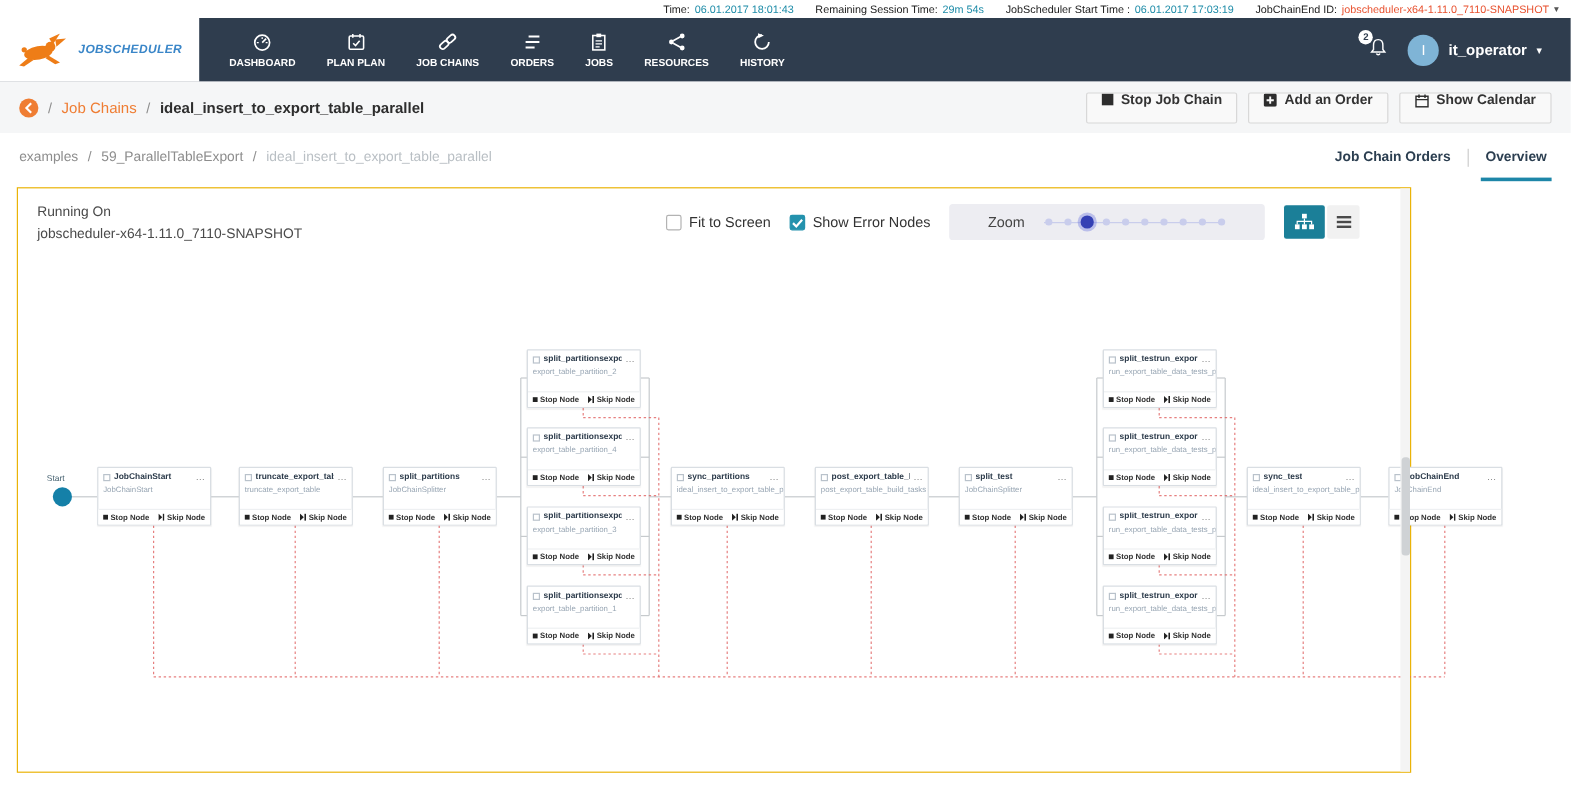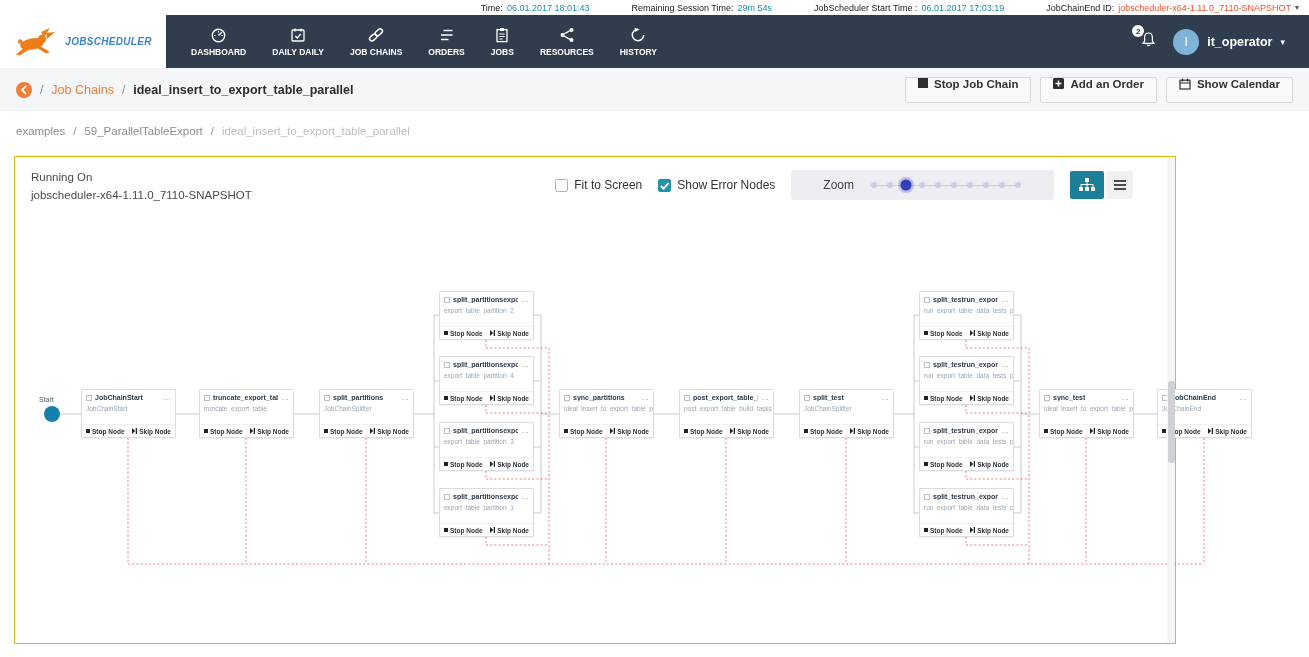--- a/index.html
+++ b/index.html
@@ -2,21 +2,21 @@
 <html><head>
 <meta charset="utf-8">
 <style>
   * { box-sizing: border-box; margin: 0; padding: 0; }
   html,body { width:1309px; height:657px; overflow:hidden; background:#fff;
     font-family:"Liberation Sans", sans-serif; }
 
   
   .topbar { height:15px; display:flex; justify-content:flex-end; align-items:center;
     gap:18px; padding:0 10px; font-size:9px; background:#fff; }
-  .tb-item { display:flex; gap:4px; align-items:flex-start; white-space:nowrap;margin-left:24px; }
+  .tb-item { display:flex; gap:4px; align-items:flex-start; white-space:nowrap; }
   .tb-l { color:#1b1b1b; }
   .tb-v { color:#1e8ca8; }
   .tb-v.alert { color:#e8512f; }
   .tb-caret { color:#555; font-size:8px; }
 
   
   .nav { height:53px; background:#2f3d4e; display:flex; align-items:center; }
   .logo { width:166px; height:53px; background:#fff; display:flex; align-items:center;
     justify-content:center; gap:5px; }
   .brand { font-style:italic; font-weight:bold; font-size:10px; color:#3a86c8; letter-spacing:.3px; }
@@ -166,21 +166,21 @@
           <path d="M4,8.5 h1.6 M8.5,4 v1.6 M13,8.5 h-1.6" stroke-width="1.1"></path>
       </svg>
       <span>DASHBOARD</span>
     </div>
     <div class="nav-item">
       <svg width="16" height="16" viewBox="0 0 16 16" fill="none" stroke="#fff" stroke-width="1.3">
         <rect x="2" y="3" width="12" height="11" rx="1"></rect>
           <path d="M5,1.4 v3 M11,1.4 v3"></path>
           <path d="M5.3,9 l2,2 l3.4,-4"></path>
       </svg>
-      <span>DAILY DAILY</span>
+      <span>PLAN PLAN</span>
     </div>
     <div class="nav-item">
       <svg width="16" height="16" viewBox="0 0 16 16" fill="none" stroke="#fff" stroke-width="1.5">
         <rect x="1.2" y="8.2" width="8" height="4.6" rx="2.3" transform="rotate(-42 5.2 10.5)"></rect>
         <rect x="6.8" y="3" width="8" height="4.6" rx="2.3" transform="rotate(-42 10.8 5.3)"></rect>
       </svg>
       <span>JOB CHAINS</span>
     </div>
     <div class="nav-item">
       <svg width="16" height="16" viewBox="0 0 16 16" stroke="#fff" stroke-width="1.7">
@@ -265,20 +265,25 @@
   </div>
 </div>
 
 <div class="subnav-row">
   <div class="path">
     <span>examples</span>
     <span>/</span>
     <span>59_ParallelTableExport</span>
     <span>/</span>
     <span class="last">ideal_insert_to_export_table_parallel</span>
+  </div>
+  <div class="tabs">
+    <div class="tab">Job Chain Orders</div>
+    <div class="tab-divider"></div>
+    <div class="tab active">Overview</div>
   </div>
 </div>
 
 <div class="main">
   <div class="card">
 
     <div class="running">
       <div>Running On</div>
       <div>jobscheduler-x64-1.11.0_7110-SNAPSHOT</div>
     </div>

